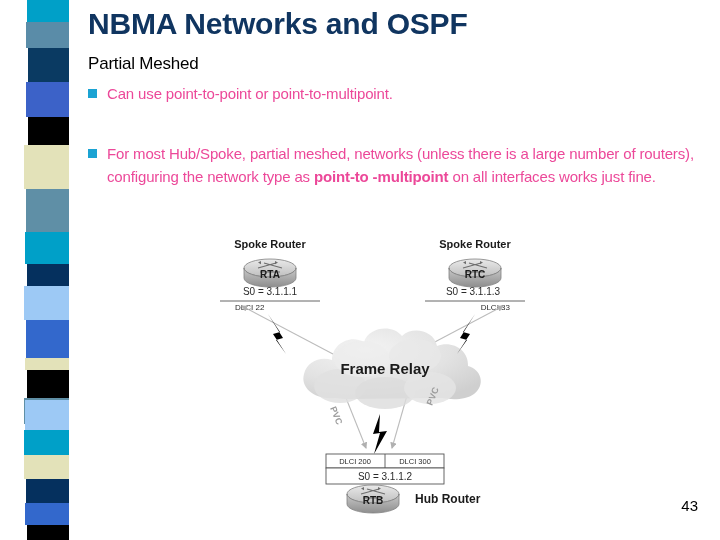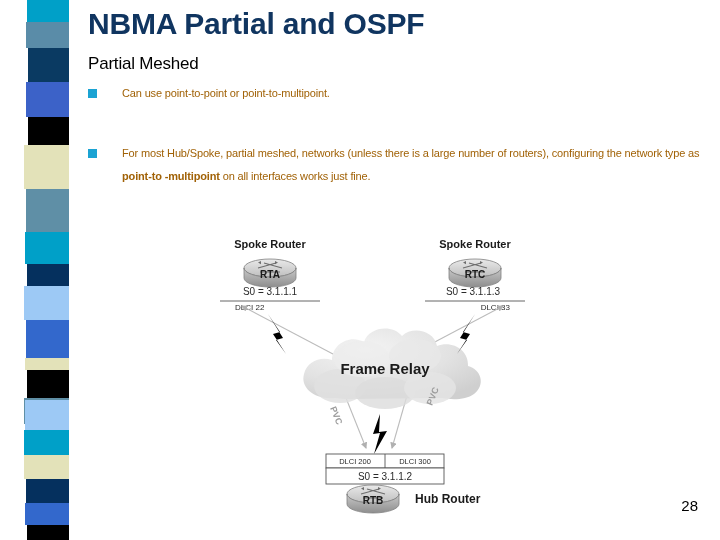--- a/index.html
+++ b/index.html
@@ -60,25 +60,25 @@
   }
   .bullet-marker {
     width: 9px;
     height: 9px;
     background: #1ba3d3;
     flex: 0 0 auto;
     margin-top: 7px;
     margin-right: 0;
   }
   .bullet-text {
-    font-size: 11px;
-    color: #a16207;
+    font-size: 15px;
+    color: #ec4899;
     line-height: 23px;
     letter-spacing: -0.15px;
-    margin-left: 25px;
+    margin-left: 10px;
   }
   .bullet-text b { font-weight: bold; }
 
   #bullet-1 { left: 88px; top: 82px; width: 610px; }
   #bullet-2 { left: 88px; top: 142px; width: 625px; justify-content: flex-end; }
 
   
   #diagram {
     position: absolute;
     left: 180px;
@@ -117,21 +117,21 @@
     <div class="stripe" style="background: rgb(0, 0, 0); top: 370px; height: 28px; left: 27px; width: 42px;"></div>
     <div class="stripe" style="background: rgb(95, 143, 166); top: 398px; height: 26px; left: 24px; width: 45px;"></div>
     <div class="stripe" style="background: rgb(157, 201, 245); top: 400px; height: 30px; left: 25px; width: 44px;"></div>
     <div class="stripe" style="background: rgb(0, 160, 200); top: 430px; height: 25px; left: 24px; width: 45px;"></div>
     <div class="stripe" style="background: rgb(227, 226, 185); top: 455px; height: 24px; left: 24px; width: 45px;"></div>
     <div class="stripe" style="background: rgb(5, 48, 94); top: 479px; height: 24px; left: 26px; width: 43px;"></div>
     <div class="stripe" style="background: rgb(51, 104, 204); top: 503px; height: 22px; left: 25px; width: 44px;"></div>
     <div class="stripe" style="background: rgb(0, 0, 0); top: 525px; height: 15px; left: 27px; width: 42px;"></div>
   </div>
 
-<div id="slide-title">NBMA Partial and OSPF</div>
+<div id="slide-title">NBMA Networks and OSPF</div>
 
 <div id="subhead">Partial Meshed</div>
 
 <div class="bullet-row" id="bullet-1">
   <span class="bullet-marker"></span>
   <span class="bullet-text">Can use point-to-point or point-to-multipoint.</span>
 </div>
 
 <div class="bullet-row" id="bullet-2">
   <span class="bullet-marker"></span>
@@ -229,13 +229,13 @@
       <ellipse cx="193" cy="266" rx="26" ry="9" fill="url(#routerTop)" stroke="#808080" stroke-width="0.8"></ellipse>
       <path d="M167,266 L167,276 A26,9 0 0 0 219,276 L219,266 A26,9 0 0 1 167,266 Z" fill="url(#routerBody)" stroke="#808080" stroke-width="0.8"></path>
       <path d="M181,266 L199,261 M187,261 L205,266 M183,270 L203,270" stroke="#6d6d6d" stroke-width="1.1" fill="none"></path>
       <path d="M198,259 l3,1.6 l-3,1.6 z M184,259 l-3,1.6 l3,1.6 z" fill="#6d6d6d"></path>
       <text x="193" y="276" text-anchor="middle" font-family="Liberation Sans, sans-serif" font-size="10" font-weight="bold" fill="#1a1a1a">RTB</text>
     </g>
     <text x="235" y="275" text-anchor="start" font-family="Liberation Sans, sans-serif" font-size="12" font-weight="bold" fill="#1a1a1a">Hub Router</text>
   </svg>
 </div>
 
-<div id="page-number">28</div>
+<div id="page-number">43</div>
 
 </body></html>

